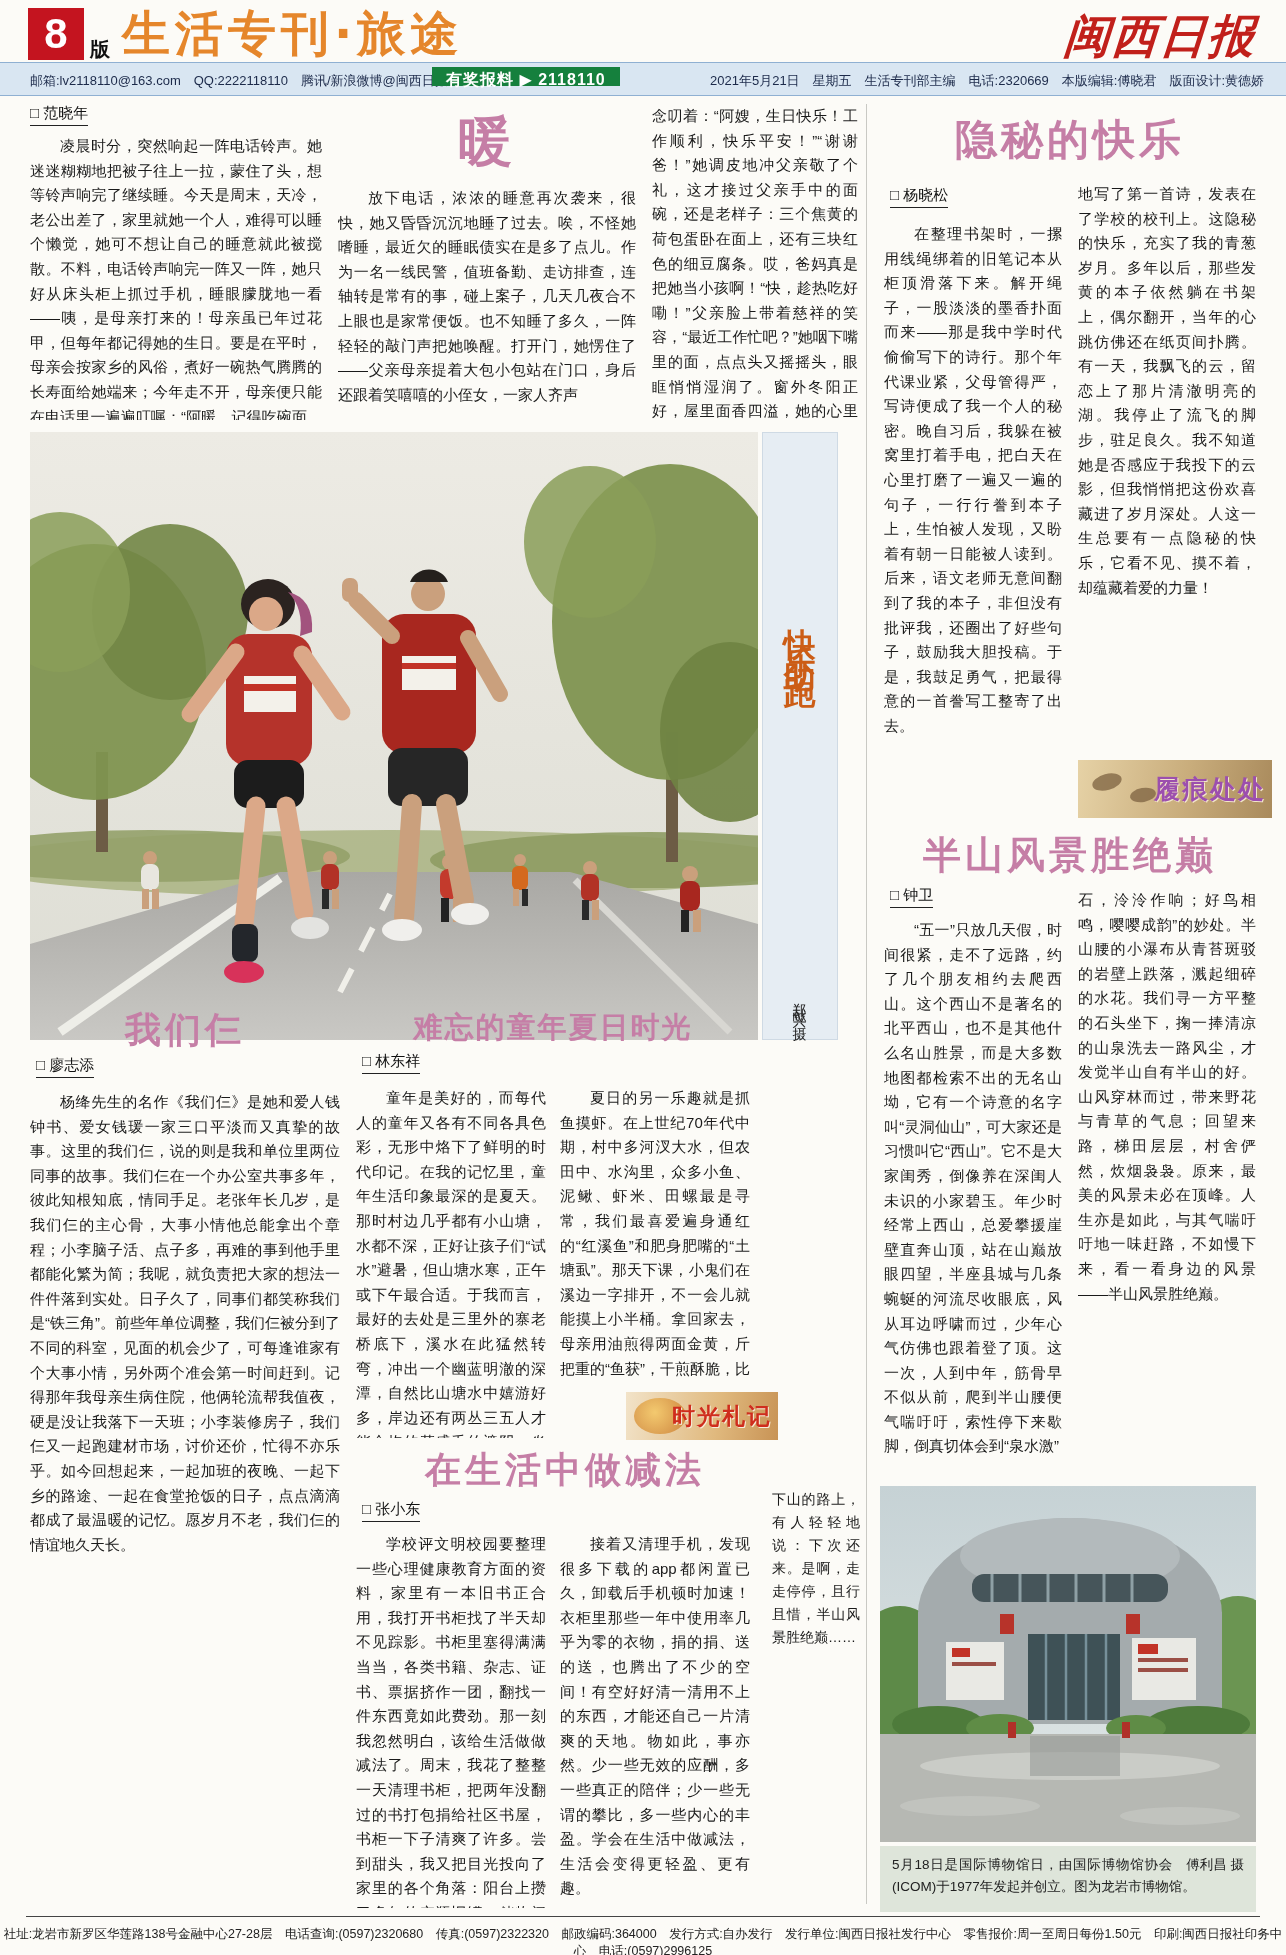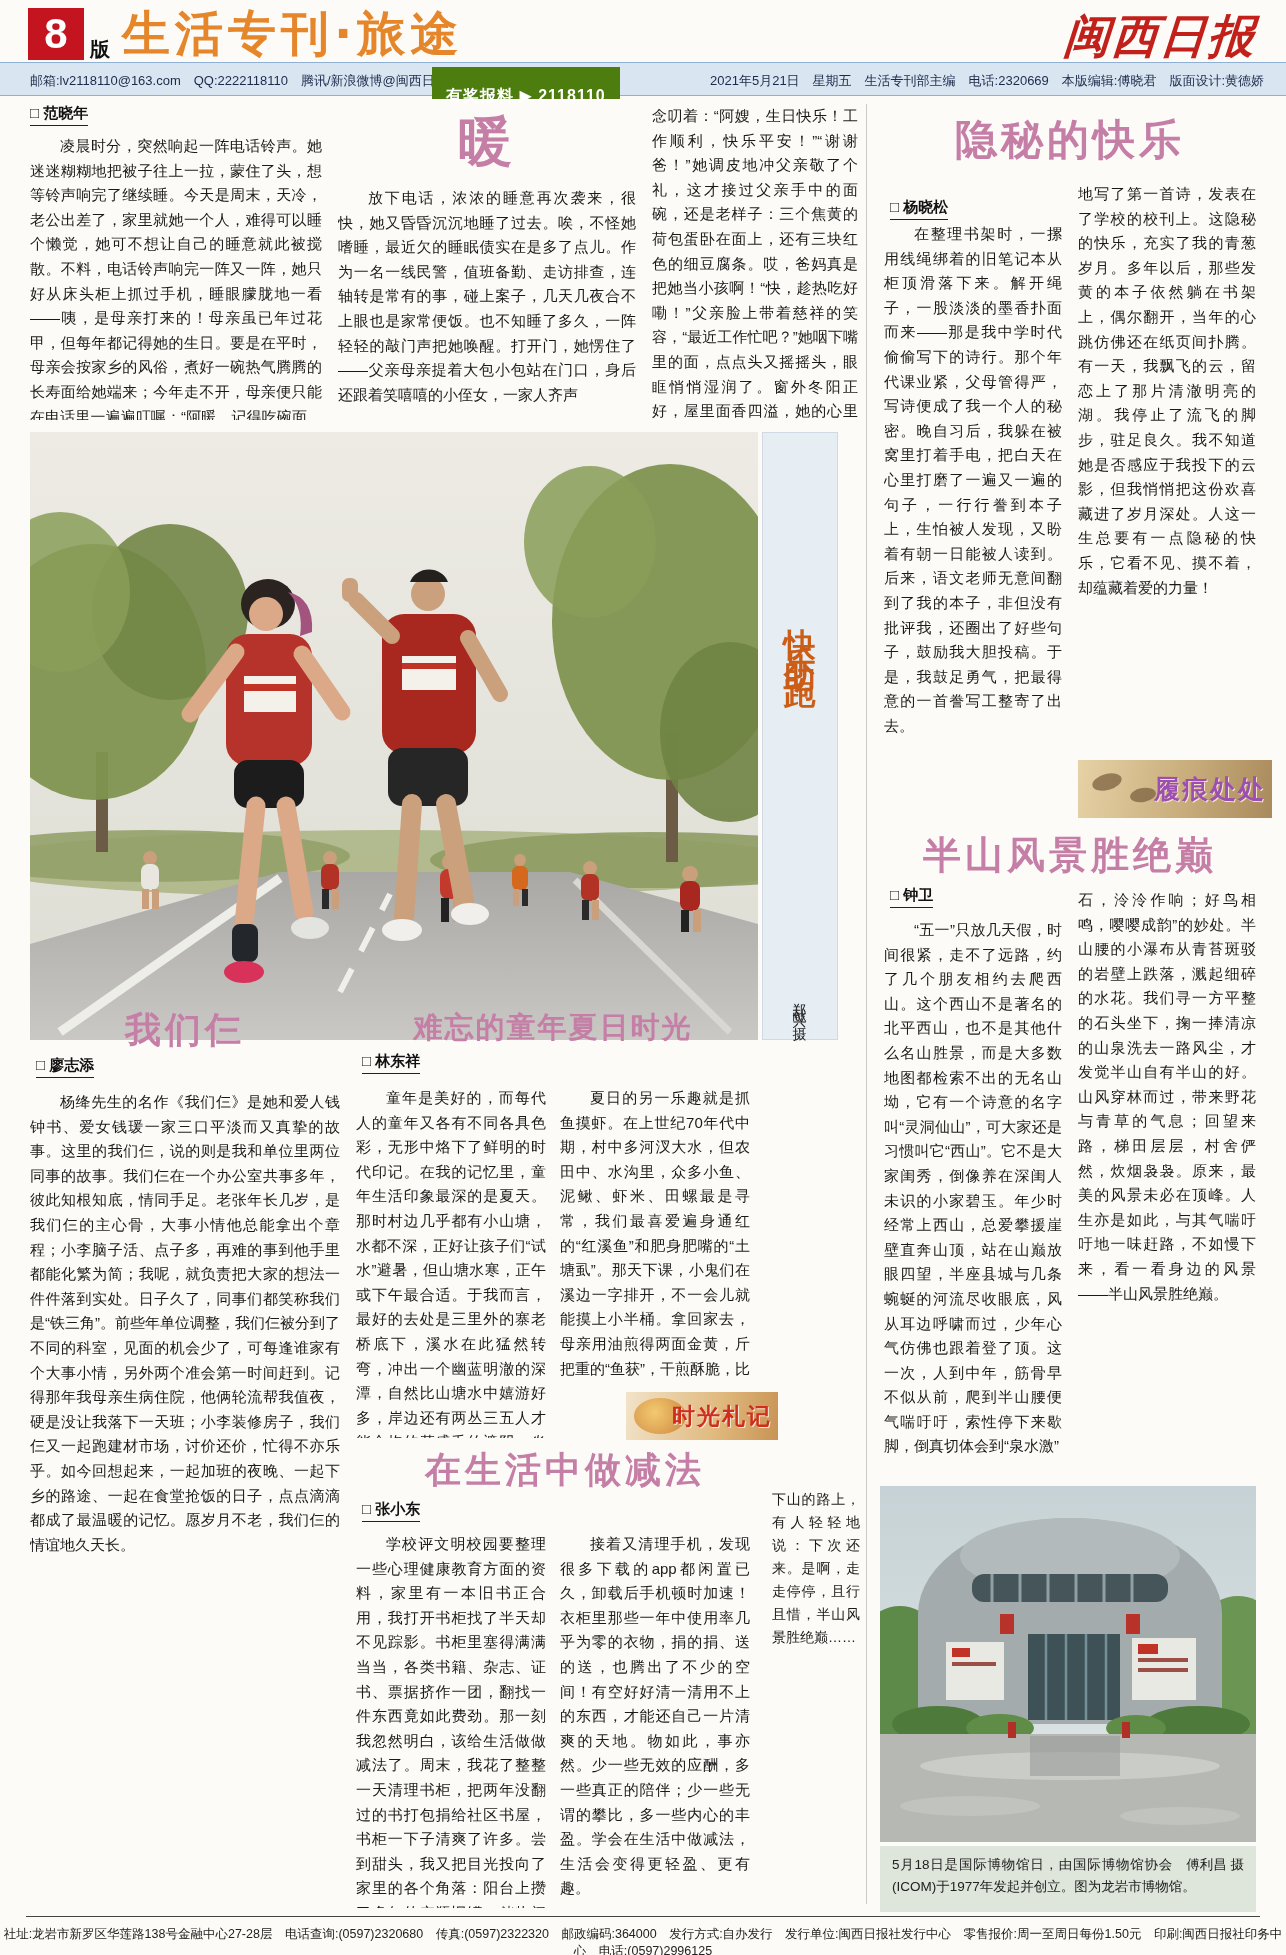--- a/index.html
+++ b/index.html
@@ -12,26 +12,26 @@
   .pagenum-label { position:absolute; left:90px; top:36px; font-size:20px; font-weight:bold; color:#111; }
   .section-title { position:absolute; left:122px; top:2px; font-size:48px; font-weight:bold; color:#e5862b;
     letter-spacing:5px; font-family:"DejaVu Sans","Liberation Sans",sans-serif;text-align:right; }
   .masthead { position:absolute; right:30px; top:6px; font-size:46px; font-weight:bold; color:#c1201b;
     font-family:"DejaVu Serif","Liberation Serif",serif; font-style:italic; transform:skewX(-4deg); letter-spacing:2px; }
 
   
   .infobar { position:absolute; left:0; top:62px; width:1286px; height:34px; background:#d9e6f2;
     border-top:1px solid #8fb0d2; border-bottom:1px solid #8fb0d2; }
   .infobar-left { position:absolute; left:30px; top:9px; font-size:13px; color:#1c2a4a; }
-  .hotline-badge { position:absolute; left:432px; top:4px; height:19px; padding:16px 14px; background:#4d7c0f;
+  .hotline-badge { position:absolute; left:432px; top:4px; height:19px; padding:0 14px; background:#15803d;
     color:#fff; font-size:16px; font-weight:bold; line-height:25px; letter-spacing:1px; }
   .infobar-right { position:absolute; left:710px; top:9px; font-size:13px; color:#1c2a4a; }
 
   
-  .byline { font-size:15px; font-weight:bold; color:#111; border-bottom:1.5px solid #222; display:inline-block; padding-bottom:2px;text-align:right; }
+  .byline { font-size:15px; font-weight:normal; color:#111; border-bottom:1.5px solid #222; display:inline-block; padding-bottom:2px;text-align:right; }
   .bodytext { font-size:15px; line-height:1.64; text-align:justify; overflow:hidden; color:#1a1a1a; text-indent:2em; }
   .pink-title { color:#c57ea6; font-weight:bold; text-align:center; letter-spacing:4px; }
   .abs { position:absolute; }
 
   .vrule { position:absolute; left:866px; top:104px; height:1800px; border-left:1px solid #c9c9c4; }
 
   
   .cap-strip { position:absolute; left:762px; top:432px; width:76px; height:608px; background:#e6edf3; border:1px solid #cfdae4; }
   .cap-title { position:absolute; left:50%; top:170px; transform:translateX(-50%); writing-mode:vertical-rl;
     font-size:32px; font-weight:bold; color:#cc5d16; letter-spacing:16px; }
@@ -79,21 +79,21 @@
 
   <div class="abs" style="left:30px; top:104px; width:292px; height:322px;">
     <div><span class="byline">□ 范晓年</span></div>
     <div class="bodytext" style="height:286px; margin-top:8px;">凌晨时分，突然响起一阵电话铃声。她迷迷糊糊地把被子往上一拉，蒙住了头，想等铃声响完了继续睡。今天是周末，天冷，老公出差了，家里就她一个人，难得可以睡个懒觉，她可不想让自己的睡意就此被搅散。不料，电话铃声响完一阵又一阵，她只好从床头柜上抓过手机，睡眼朦胧地一看——咦，是母亲打来的！母亲虽已年过花甲，但每年都记得她的生日。要是在平时，母亲会按家乡的风俗，煮好一碗热气腾腾的长寿面给她端来；今年走不开，母亲便只能在电话里一遍遍叮嘱：“阿暖，记得吃碗面，加两个蛋……”她应着，鼻子忽然就酸了。</div>
   </div>
   <div class="abs pink-title" style="left:338px; top:106px; width:298px; font-size:54px;">暖</div>
   <div class="abs bodytext" style="left:338px; top:186px; width:298px; height:240px;">放下电话，浓浓的睡意再次袭来，很快，她又昏昏沉沉地睡了过去。唉，不怪她嗜睡，最近欠的睡眠债实在是多了点儿。作为一名一线民警，值班备勤、走访排查，连轴转是常有的事，碰上案子，几天几夜合不上眼也是家常便饭。也不知睡了多久，一阵轻轻的敲门声把她唤醒。打开门，她愣住了——父亲母亲提着大包小包站在门口，身后还跟着笑嘻嘻的小侄女，一家人齐声</div>
   <div class="abs bodytext" style="left:652px; top:104px; width:206px; height:322px; text-indent:0;">念叨着：“阿嫂，生日快乐！工作顺利，快乐平安！”“谢谢爸！”她调皮地冲父亲敬了个礼，这才接过父亲手中的面碗，还是老样子：三个焦黄的荷包蛋卧在面上，还有三块红色的细豆腐条。哎，爸妈真是把她当小孩啊！“快，趁热吃好嘞！”父亲脸上带着慈祥的笑容，“最近工作忙吧？”她咽下嘴里的面，点点头又摇摇头，眼眶悄悄湿润了。窗外冬阳正好，屋里面香四溢，她的心里好暖，好暖……</div>
 
   <div class="abs pink-title" style="left:884px; top:112px; width:372px; font-size:42px;">隐秘的快乐</div>
-  <div class="abs" style="left:890px; top:186px;margin-top:12px;">
+  <div class="abs" style="left:890px; top:186px;">
     <span class="byline">□ 杨晓松</span>
   </div>
   <div class="abs bodytext" style="left:884px; top:222px; width:178px; height:656px;">在整理书架时，一摞用线绳绑着的旧笔记本从柜顶滑落下来。解开绳子，一股淡淡的墨香扑面而来——那是我中学时代偷偷写下的诗行。那个年代课业紧，父母管得严，写诗便成了我一个人的秘密。晚自习后，我躲在被窝里打着手电，把白天在心里打磨了一遍又一遍的句子，一行行誊到本子上，生怕被人发现，又盼着有朝一日能被人读到。后来，语文老师无意间翻到了我的本子，非但没有批评我，还圈出了好些句子，鼓励我大胆投稿。于是，我鼓足勇气，把最得意的一首誊写工整寄了出去。</div>
   <div class="abs bodytext" style="left:1078px; top:182px; width:178px; height:572px; text-indent:0;">地写了第一首诗，发表在了学校的校刊上。这隐秘的快乐，充实了我的青葱岁月。多年以后，那些发黄的本子依然躺在书架上，偶尔翻开，当年的心跳仿佛还在纸页间扑腾。有一天，我飘飞的云，留恋上了那片清澈明亮的湖。我停止了流飞的脚步，驻足良久。我不知道她是否感应于我投下的云影，但我悄悄把这份欢喜藏进了岁月深处。人这一生总要有一点隐秘的快乐，它看不见、摸不着，却蕴藏着爱的力量！</div>
   <div class="badge badge-footprints" style="left:1078px; top:760px; width:194px; height:58px;">
     <span class="fp" style="left:14px; top:14px; width:30px; height:16px; transform:rotate(-15deg);"></span>
     <span class="fp" style="left:52px; top:28px; width:26px; height:14px; transform:rotate(-10deg);"></span>
     <span class="badge-label">履痕处处</span>
   </div>
 

